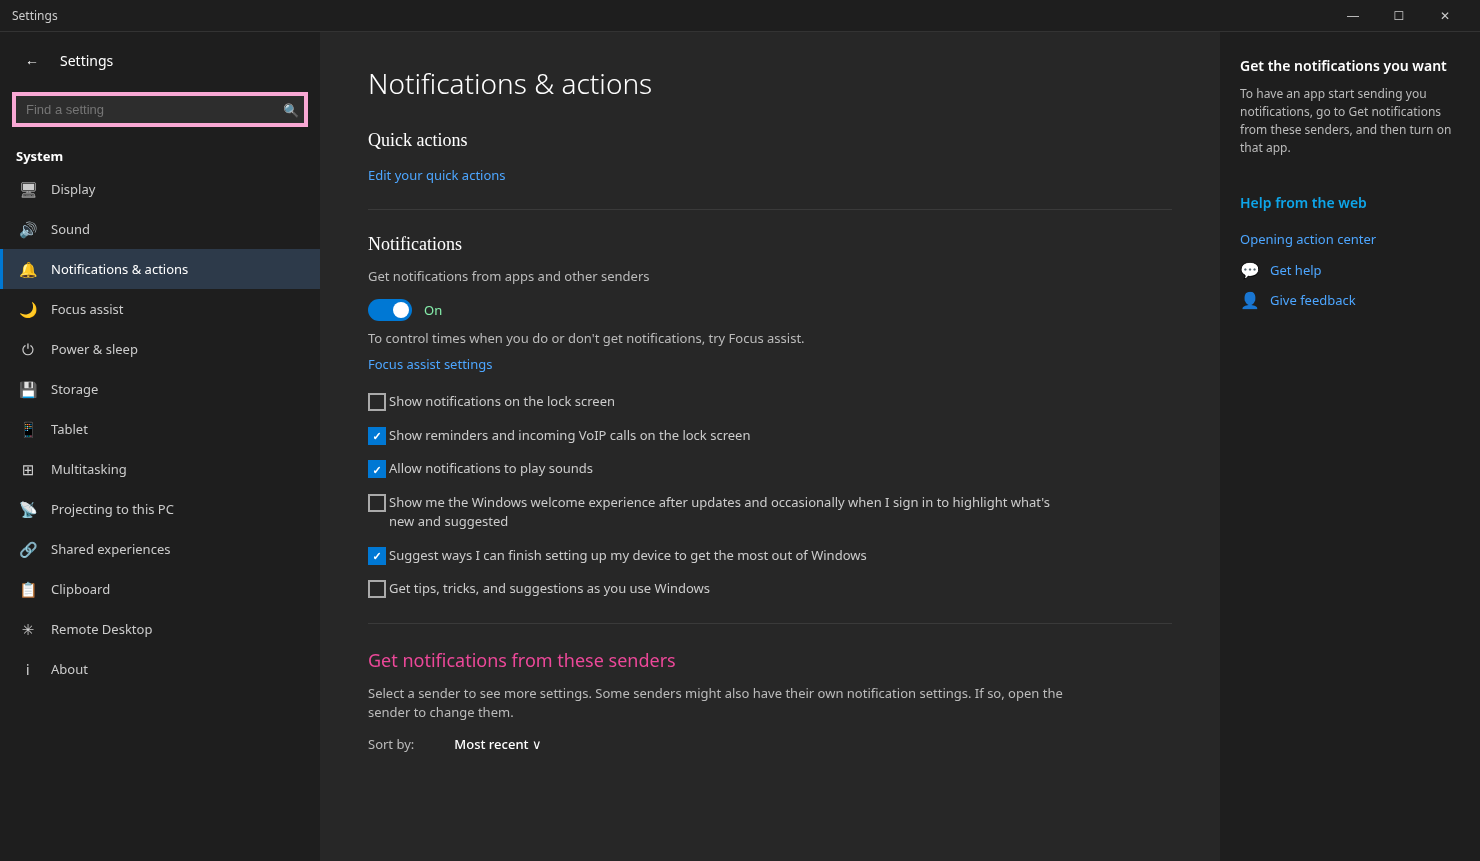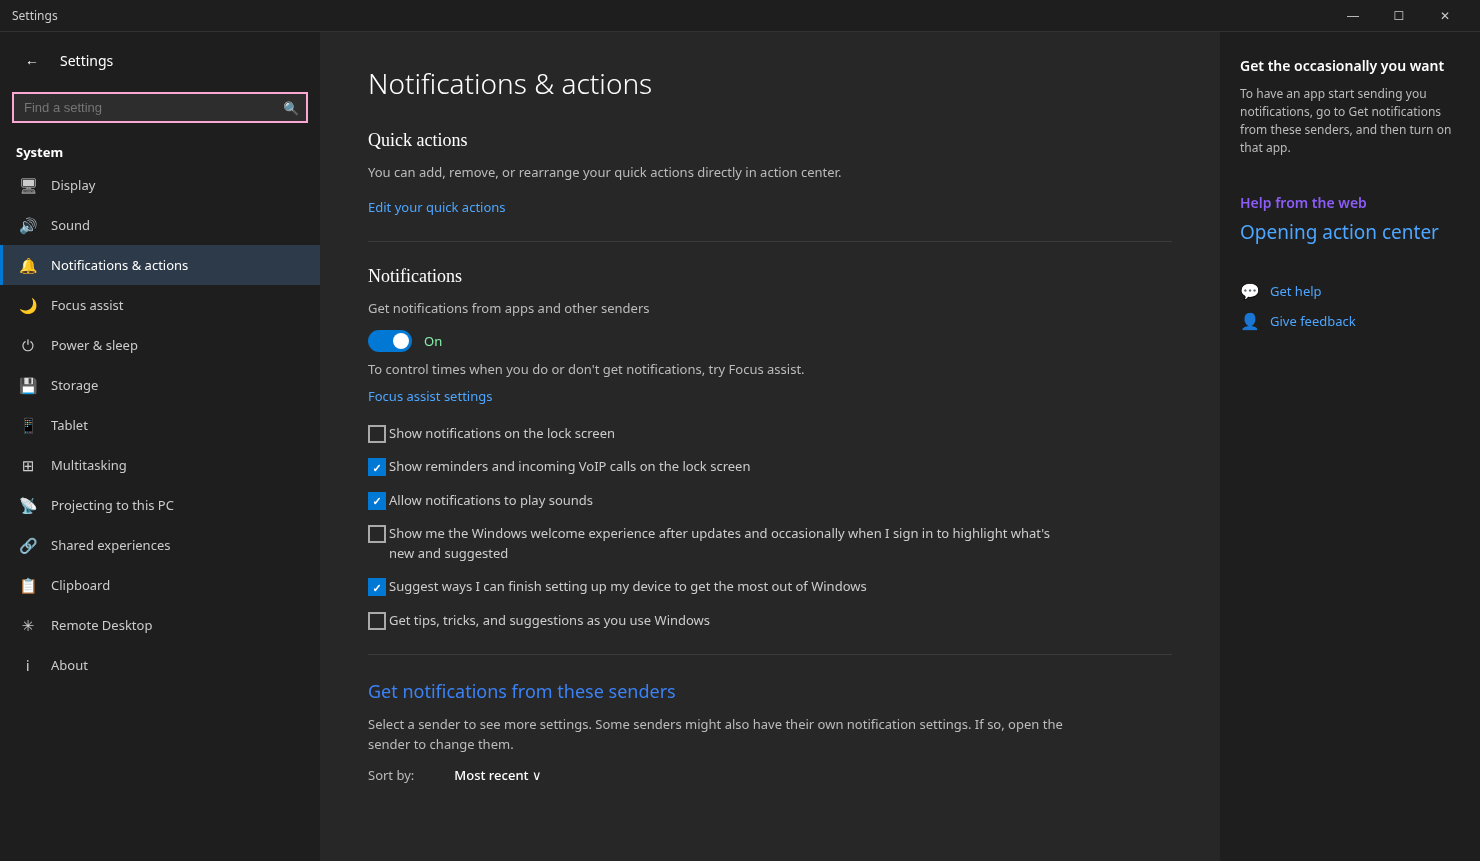--- a/index.html
+++ b/index.html
@@ -84,21 +84,21 @@
       font-size: 14px;
       color: #fff;
     }
     .search-box {
       margin: 4px 12px 12px 12px;
       position: relative;
     }
     .search-box input {
       width: 100%;
       background: #2d2d2d;
-      border: 2px solid #f9a8d4;
+      border: 4px solid #f9a8d4;
       color: #fff;
       padding: 6px 32px 6px 10px;
       font-size: 13px;
       outline: none;
     }
     .search-icon-box {
       position: absolute;
       right: 8px;
       top: 50%;
       transform: translateY(-50%);
@@ -243,21 +243,21 @@
     }
     .checkbox-label {
       font-size: 13px;
       color: #ccc;
       line-height: 1.5;
     }
 
     .senders-section-title {
       font-size: 18px;
       font-weight: 400;
-      color: #3b82f6;
+      color: #ec4899;
       margin-bottom: 12px;
     }
     .senders-desc {
       font-size: 13px;
       color: #bbb;
       max-width: 700px;
       line-height: 1.5;
       margin-bottom: 12px;
     }
     .sort-row {
@@ -290,29 +290,29 @@
     }
     .help-desc {
       font-size: 12px;
       color: #bbb;
       line-height: 1.5;
       margin-bottom: 36px;
     }
     .help-from-web {
       font-size: 14px;
       font-weight: 600;
-      color: #8b5cf6;
-      margin-bottom: 7px;
+      color: #0ea5e9;
+      margin-bottom: 18px;
     }
     .help-link {
       color: #4da6ff;
-      font-size: 19px;
+      font-size: 13px;
       cursor: pointer;
       display: block;
-      margin-bottom: 36px;
+      margin-bottom: 12px;
       text-decoration: none;
     }
     .help-action-row {
       display: flex;
       align-items: center;
       gap: 10px;
       margin-bottom: 10px;
     }
     .help-action-icon {
       width: 20px;
@@ -407,21 +407,20 @@
       <span class="sidebar-item-icon">ℹ</span>
       <span>About</span>
     </div>
   </nav>
 
   <main class="main">
     <h1 class="page-title">Notifications &amp; actions</h1>
 
     
     <h2 class="section-title">Quick actions</h2>
-    <p class="section-desc">You can add, remove, or rearrange your quick actions directly in action center.</p>
     <a class="link-text">Edit your quick actions</a>
 
     <hr class="divider">
 
     
     <h2 class="section-title">Notifications</h2>
 
     <p class="section-desc">Get notifications from apps and other senders</p>
 
     <div class="toggle-row">
@@ -470,21 +469,21 @@
     <div class="sort-row">
       <span>Sort by:</span>
       <span class="sort-link">
         <span>Most recent</span>
         <span>∨</span>
       </span>
     </div>
   </main>
 
   <aside class="right-panel">
-    <div class="help-section-title">Get the occasionally you want</div>
+    <div class="help-section-title">Get the notifications you want</div>
     <p class="help-desc">To have an app start sending you notifications, go to Get notifications from these senders, and then turn on that app.</p>
 
     <div class="help-from-web">Help from the web</div>
     <a class="help-link">Opening action center</a>
 
     <div class="help-action-row">
       <span class="help-action-icon">💬</span>
       <a class="help-action-link">Get help</a>
     </div>
     <div class="help-action-row">

